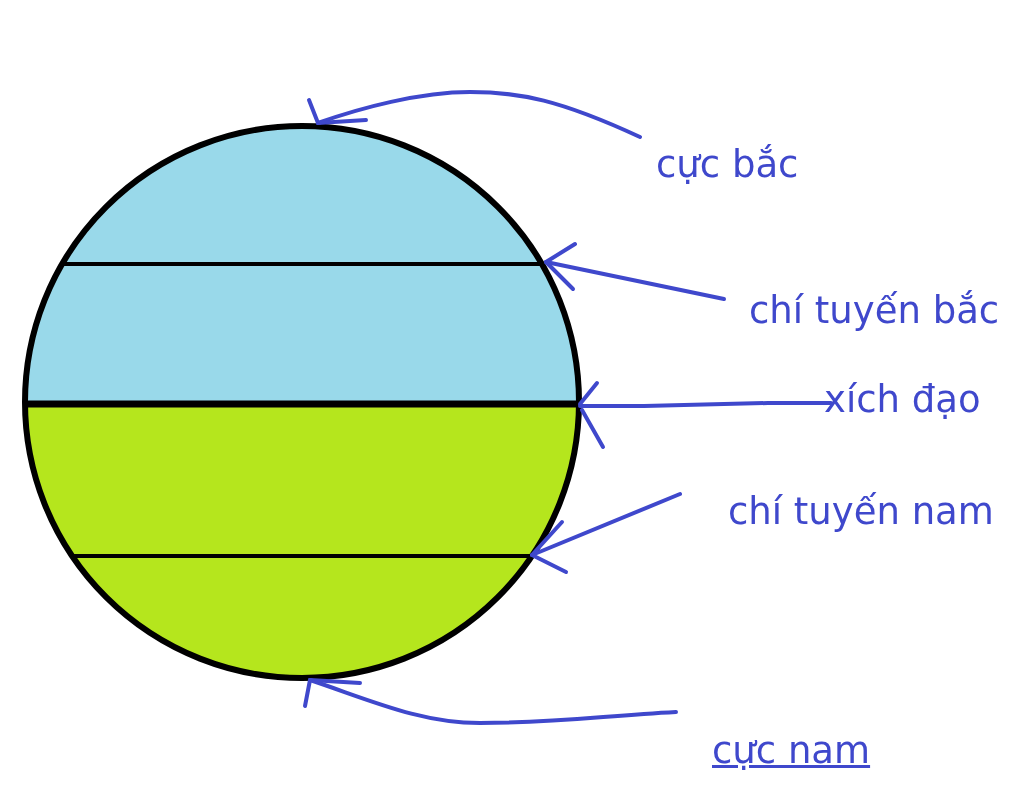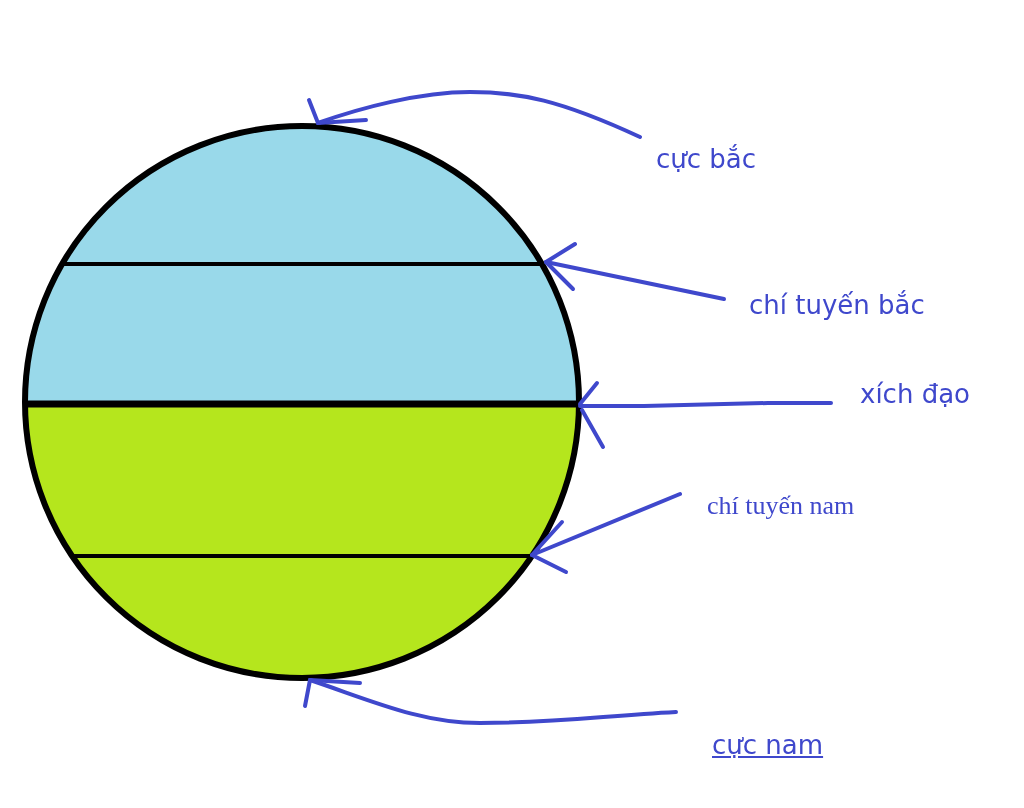--- a/index.html
+++ b/index.html
@@ -1,21 +1,21 @@
 <!DOCTYPE html>
 <html><head>
   <meta charset="utf-8">
   <style>
     html, body { margin: 0; padding: 0; background: #ffffff; }
     body { width: 1024px; height: 808px; position: relative; overflow: hidden; }
     #diagram { position: absolute; left: 0; top: 0; width: 1024px; height: 808px; }
     .label {
       position: absolute;
       font-family: "DejaVu Sans", sans-serif;
-      font-size: 26px;
+      font-size: 37px;
       color: #3f48cc;
       white-space: nowrap;
       line-height: 1;
     }
   </style>
 </head>
 <body>
 
 <svg id="diagram" viewBox="0 0 1024 808" xmlns="http://www.w3.org/2000/svg">
   <defs>
@@ -62,15 +62,15 @@
     <g>
       <path d="M676 712 C 600 716, 560 723, 480 723 C 420 723, 370 700, 310 680"></path>
       <path d="M310 680 L 305 706"></path>
       <path d="M310 680 L 360 683"></path>
     </g>
   </g>
 </svg>
 
 <div class="label" style="left:656px; top:146px;">cực bắc</div>
 <div class="label" style="left:749px; top:292px;">chí tuyến bắc</div>
-<div class="label" style="left:860px; top:381px;">xích đạo</div>
-<div class="label" style="left:707px; top:493px;font-family:Liberation Serif, serif;">chí tuyến nam</div>
+<div class="label" style="left:824px; top:381px;">xích đạo</div>
+<div class="label" style="left:728px; top:493px;">chí tuyến nam</div>
 <div class="label" style="left:712px; top:732px;text-decoration:underline;">cực nam</div>
 
 </body></html>

